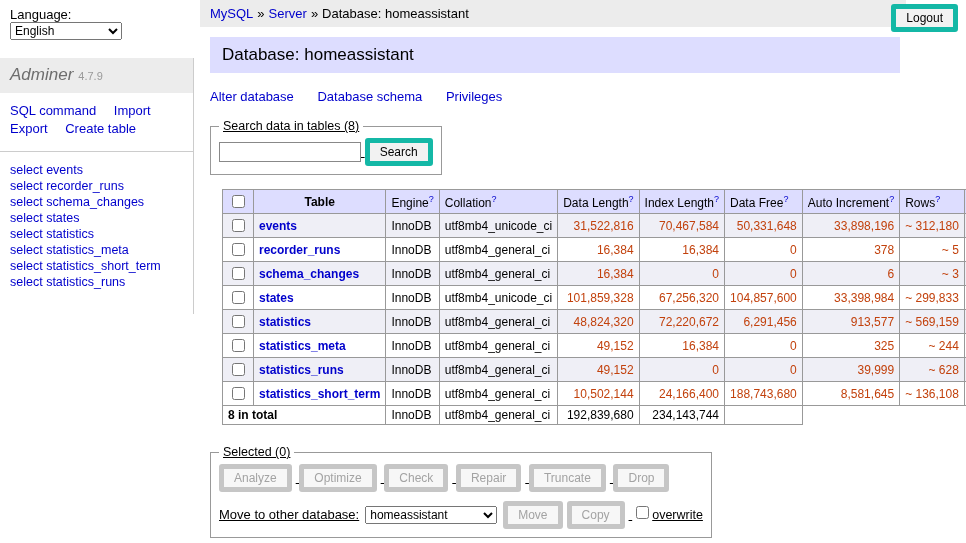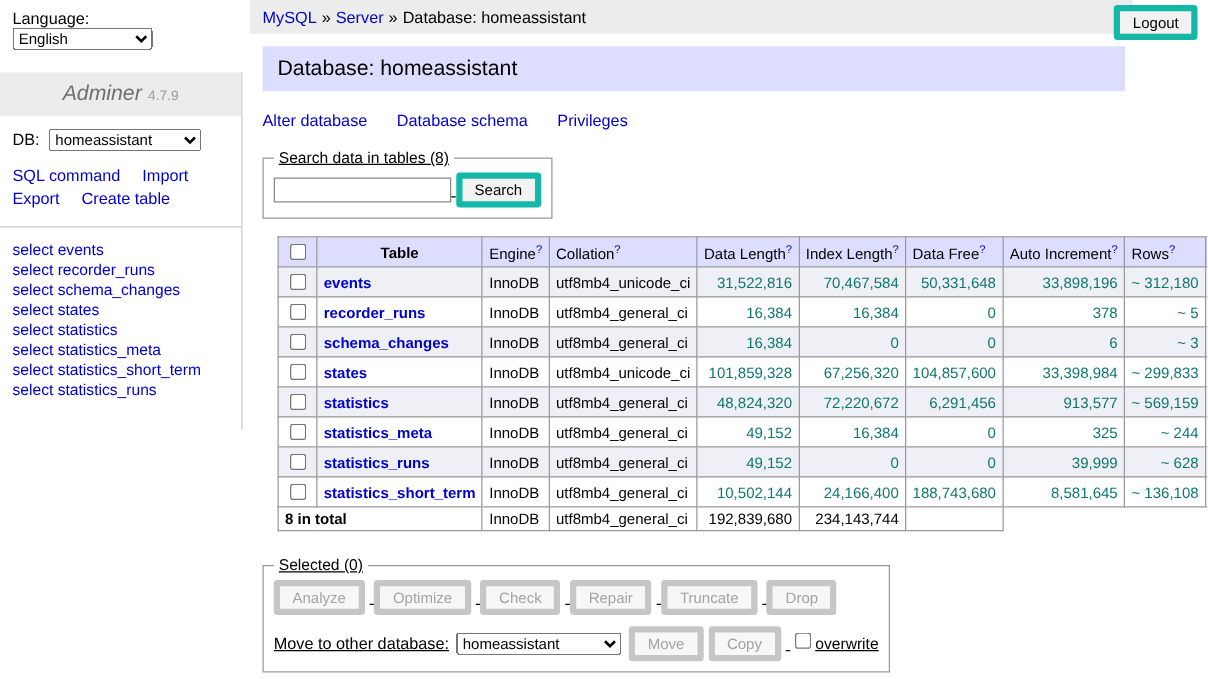--- a/index.html
+++ b/index.html
@@ -6,21 +6,21 @@
   html,body { margin:0; padding:0; }
   body { background:#fff; font-family:"Liberation Sans","DejaVu Sans",sans-serif; font-size:13px; color:#000; }
   a { color:#0000cc; text-decoration:none; cursor:pointer; }
   .app { position:relative; width:966px; height:543px; overflow:hidden; background:#fff; }
 
   
   .sidebar { position:absolute; top:0; left:0; width:194px; }
   .lang { padding:7px 8px 18px 10px; font-size:13px; }
   .lang select { width:112px; font-size:12px; }
   .side-inner { border-right:1px solid #ccc; }
-  .brand { background:#ececec; padding:7px 10px 8px;text-align:center; }
+  .brand { background:#ececec; padding:7px 10px 8px; }
   .brand .name { font-style:italic; font-size:17px; color:#6e6e6e; }
   .brand .ver { font-size:11px; color:#9a9a9a; margin-left:5px; }
   .menu { padding:10px 0 14px; }
   .db-row { padding:0 10px; margin-bottom:12px; }
   .db-row select { width:122px; font-size:12px; margin-left:4px; }
   .actions { padding:0 10px 12px; border-bottom:1px solid #ccc; }
   .actions p { margin:0 0 3px; }
   .actions a { margin-right:14px; }
   .tlist { padding:10px 10px 10px; }
   .tlist a { display:block; font-size:12.5px; line-height:1.28; }
@@ -46,21 +46,21 @@
 
   table.db { border-collapse:collapse; margin:14px 0 18px 12px; font-size:12px; }
   table.db th, table.db td { border:1px solid #999; padding:2px 5px; height:17px; white-space:nowrap; }
   table.db thead th { background:#ddddff; font-weight:normal; text-align:left; }
   table.db thead th.tbl-h { font-weight:bold; text-align:center; }
   table.db sup { font-size:9px; }
   table.db sup a { color:#0000cc; }
   td.c-check, th.c-check { text-align:center; width:20px; }
   td.c-name a { font-weight:bold; }
   td.num { text-align:right; }
-  td.num a { color:#0f766e;text-align:center; }
+  td.num a { color:#c2410c;text-align:center; }
   tr.odd { background:#efeff6; }
   tr.total .lbl { font-weight:bold; }
   tr.total td.num { color:#000; }
   .w-table{width:120px}.w-engine{width:48px}.w-coll{width:100px}.w-dlen{width:74px}
   .w-ilen{width:76px}.w-dfree{width:68px}.w-ai{width:82px}.w-rows{width:58px}.w-com{width:58px}
 
   .sel-buttons button { margin-right:4px; }
   .move-row { margin-top:9px; font-size:13px; }
   .move-row select { width:132px; font-size:12px; margin:0 6px 0 6px; }
   .move-row button { margin-right:4px; }
@@ -76,26 +76,20 @@
       <span>Language:</span>
       <select>
         <option>English</option>
       </select>
     </div>
     <div class="side-inner">
       <div class="brand">
         <a class="name">Adminer</a><span class="ver">4.7.9</span>
       </div>
       <div class="menu">
-        <div class="db-row">
-          <span>DB:</span>
-          <select>
-            <option>homeassistant</option>
-          </select>
-        </div>
         <div class="actions">
           <p>
             <a>SQL command</a>
             <a>Import</a>
           </p>
           <p>
             <a>Export</a>
             <a>Create table</a>
           </p>
         </div>

